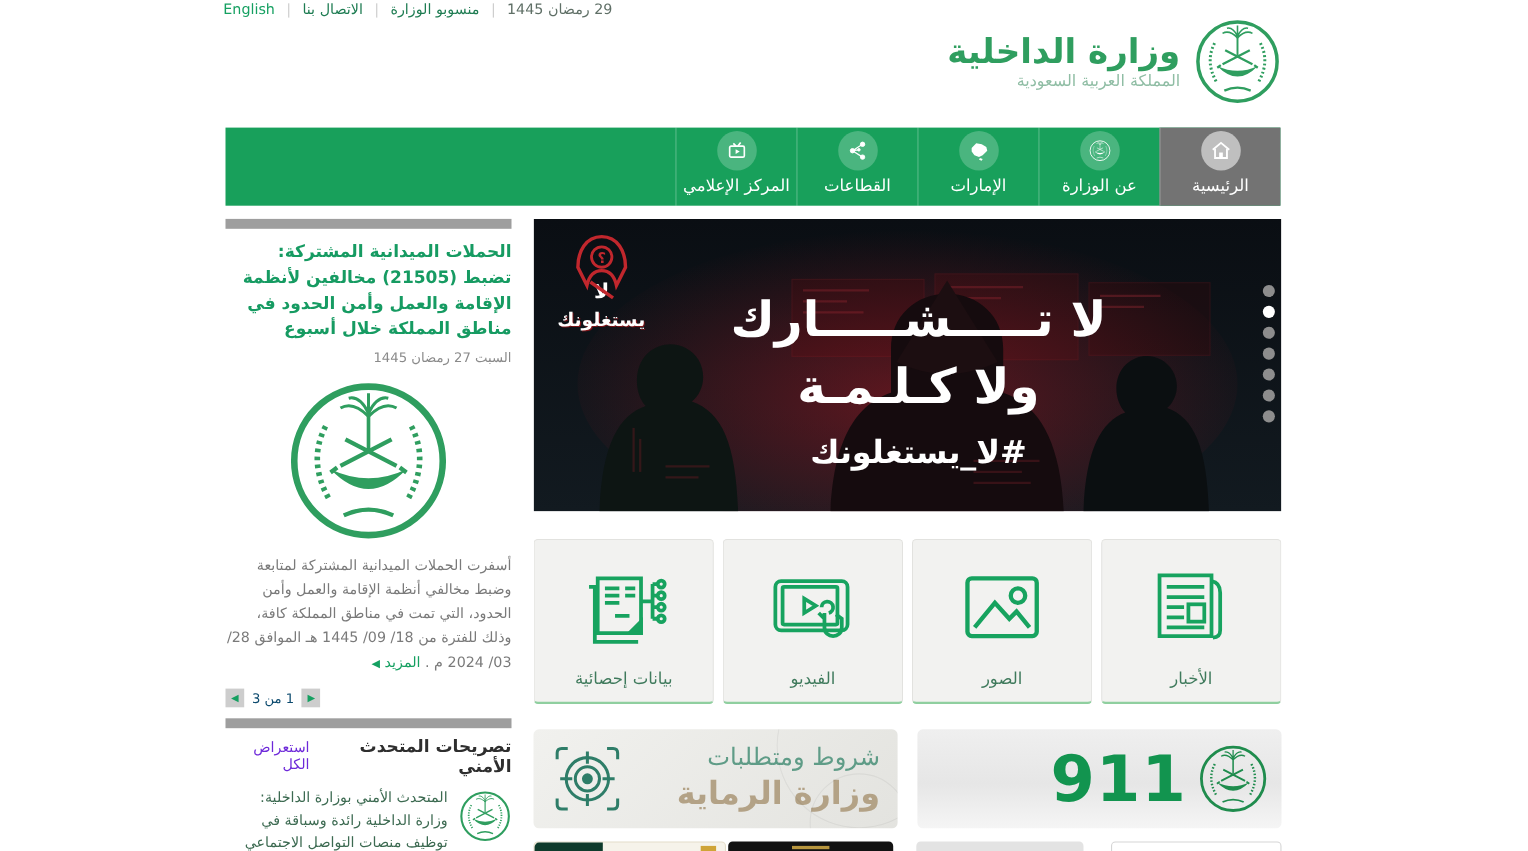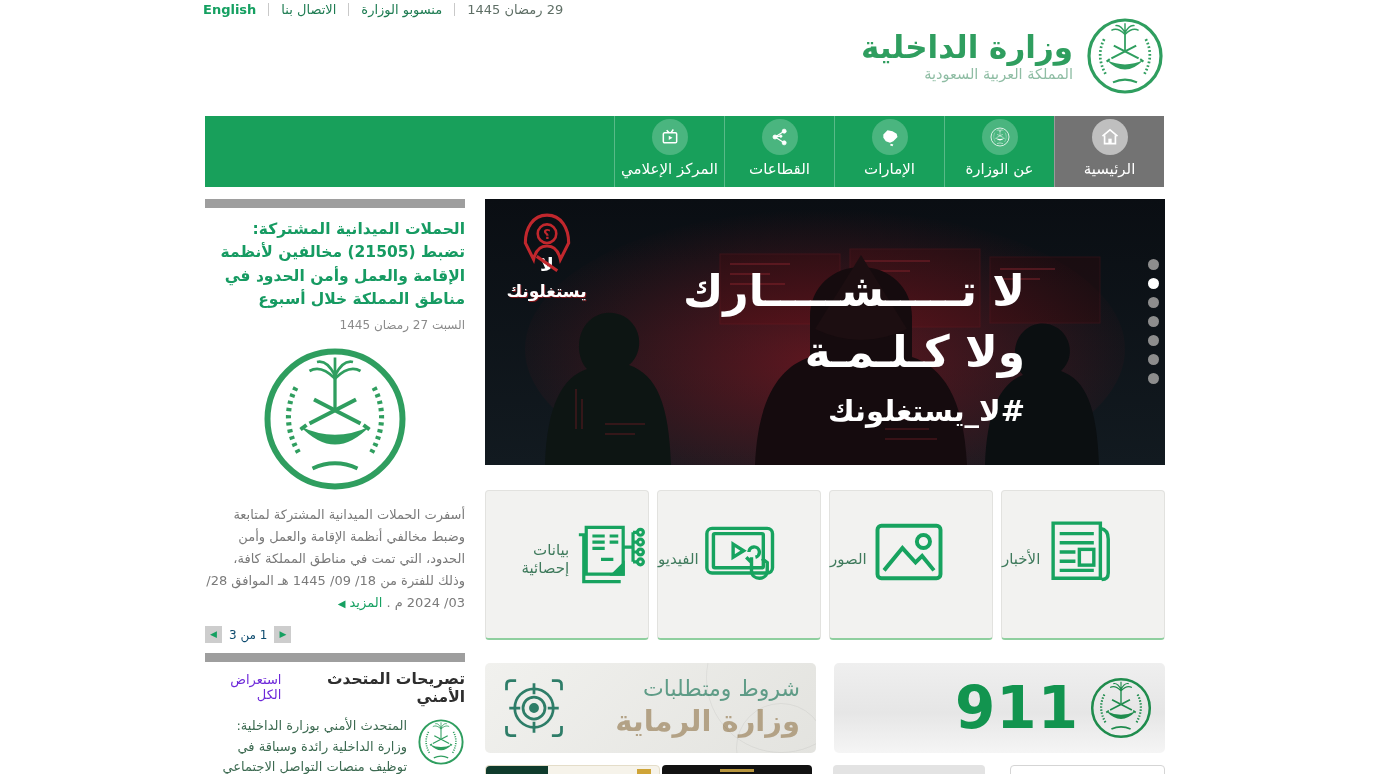--- a/index.html
+++ b/index.html
@@ -5,21 +5,21 @@
   * { margin:0; padding:0; box-sizing:border-box; }
   html,body { background:#fff; }
   body { font-family:"DejaVu Sans", sans-serif; }
   .page { position:relative; width:1389px; height:774px; background:#fff; overflow:hidden; direction:rtl; margin:0 auto; }
 
   
   .topbar { position:absolute; left:203px; top:0; display:flex; direction:rtl; align-items:center; gap:12px; height:18px; font-size:13px; }
   .topbar .vsep { width:1px; height:13px; background:#c9c9c9; }
   .tb-link { color:#1e7c52; text-decoration:none; cursor:pointer; }
   .tb-date { color:#5f6f66; }
-  .tb-english { color:#15a061; font-weight:bold; }
+  .tb-english { color:#15a061; font-weight:normal; }
 
   
   .logo-block { position:absolute; right:224px; top:16px; display:flex; direction:rtl; align-items:center; gap:12px; }
   .logo-emblem { width:80px; height:80px; color:#2f9e5f; }
   .logo-text { text-align:left; display:flex; flex-direction:column; align-items:flex-start; }
   .logo-title { color:#2f9e5f; font-size:31px; font-weight:bold; line-height:1.15; }
   .logo-sub { color:#8fbda4; font-size:14.5px; letter-spacing:-0.5px; }
 
   
   .navbar { position:absolute; left:205px; top:116px; width:959px; height:71px; background:#18a05b; display:flex; direction:rtl; }
@@ -45,34 +45,34 @@
   .gbar2 { margin-top:10px; }
   .spk-head { margin-top:8px; display:flex; justify-content:space-between; align-items:baseline; }
   .spk-title { color:#2e2e2e; font-size:15.5px; font-weight:bold; }
   .spk-all { color:#6d28d9; font-size:13px; cursor:pointer; }
   .spk-item { margin-top:10px; font-size:13px; color:#3c6a51; line-height:1.55; text-align:right; cursor:pointer; }
   .spk-thumb { float:right; width:48px; height:48px; color:#2f9e5f; margin-left:10px; margin-top:2px; }
 
   
   .hero { position:absolute; left:485px; top:199px; width:680px; height:266px; overflow:hidden; cursor:pointer; }
   .hero svg.scene { position:absolute; inset:0; }
-  .hero-text { position:absolute; left:160px; top:62px; width:380px; text-align:right; color:#fff; direction:rtl; }
+  .hero-text { position:absolute; left:160px; top:62px; width:380px; text-align:center; color:#fff; direction:rtl; }
   .hero-l1 { font-size:44px; font-weight:bold; line-height:1.35; }
   .hero-l2 { font-size:44px; font-weight:bold; line-height:1.45; }
   .hero-l3 { font-size:29px; font-weight:bold; margin-top:10px; }
   .hero-badge { position:absolute; left:14px; top:12px; width:95px; text-align:center; }
   .hero-badge svg { width:62px; height:66px; }
   .badge-word { color:#fff; font-size:17px; font-weight:bold; text-shadow:1px 1px 0 #7e1418; letter-spacing:1px; }
   .dots { position:absolute; right:6px; top:60px; display:flex; flex-direction:column; gap:8px; }
   .dot { width:11px; height:11px; border-radius:50%; background:#8d8d8d; cursor:pointer; }
   .dot.active { background:#fff; }
 
   
   .tiles { position:absolute; left:485px; top:490px; width:680px; display:flex; direction:rtl; justify-content:space-between; }
-  .tile { width:164px; height:150px; background:#f2f2f0; border:1px solid #e2e2df; border-bottom:2px solid #8fcf9f; border-radius:4px; display:flex; align-items:center; justify-content:flex-end; padding-bottom:12px; cursor:pointer; }
+  .tile { width:164px; height:150px; background:#f2f2f0; border:1px solid #e2e2df; border-bottom:2px solid #8fcf9f; border-radius:4px; display:flex; flex-direction:column; align-items:center; justify-content:flex-end; padding-bottom:12px; cursor:pointer; }
   .tile svg { width:84px; height:84px; color:#17a35f; margin-bottom:14px; }
   .tile-label { color:#3f7a5c; font-size:15px; }
 
   
   .banners { position:absolute; left:485px; top:663px; width:680px; display:flex; direction:rtl; justify-content:space-between; }
   .banner { width:331px; height:90px; border-radius:5px; display:flex; align-items:center; cursor:pointer; overflow:hidden; position:relative; }
   .banner-ops { background:linear-gradient(180deg,#efefef 0%,#e6e6e6 55%,#f5f5f5 100%); direction:rtl; padding:0 12px; gap:10px; }
   .ops-emblem { width:64px; height:64px; color:#1f8c4d; flex:0 0 auto; }
   .ops-text { flex:1; text-align:center; color:#17934f; font-weight:bold; font-size:19px; line-height:1.45; }
   .ops-num { color:#12944f; font-size:58px; font-weight:bold; letter-spacing:1px; flex:0 0 auto; direction:ltr; }

